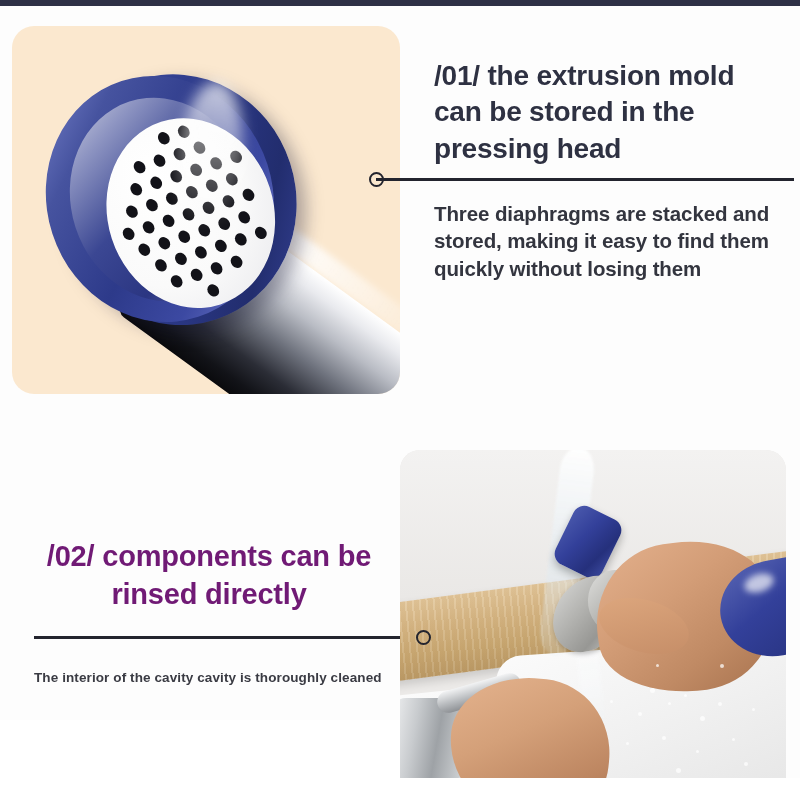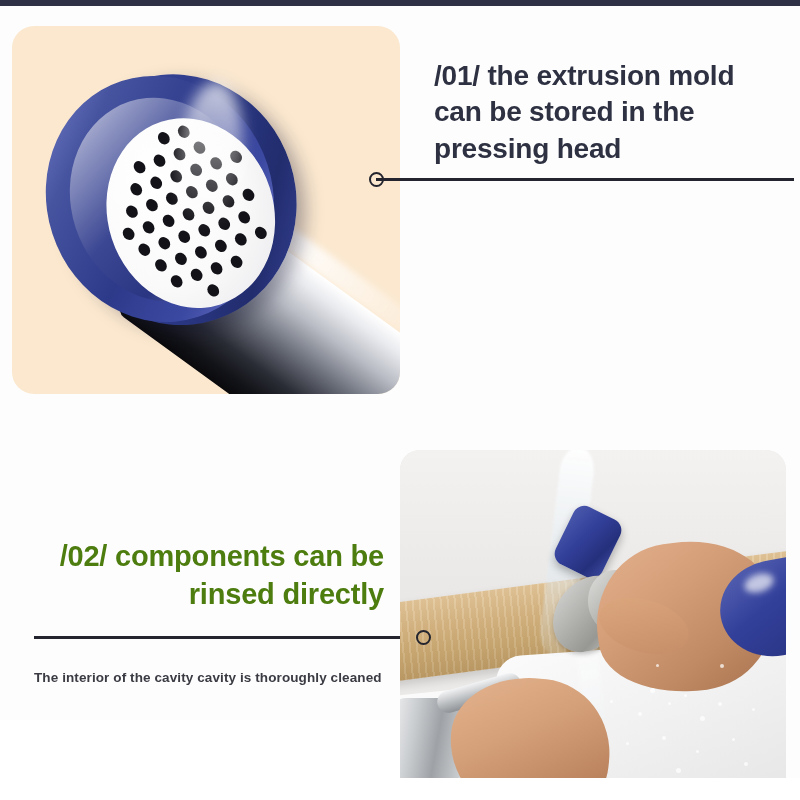--- a/index.html
+++ b/index.html
@@ -151,22 +151,23 @@
   .text-two {
     position: absolute;
     left: 34px; top: 538px;
     width: 350px;
     text-align: right;
   }
   .head-two {
     font-size: 29px;
     font-weight: bold;
     line-height: 1.30;
-    color: #4d7c0f;
+    color: #701a75;
     letter-spacing: -0.2px;
+    text-align: center;
   }
   .conn-two-line {
     position: absolute;
     left: 34px; top: 636px;
     width: 390px; height: 3px;
     background: #23242e;
   }
   .conn-two-dot {
     position: absolute;
     left: 416px; top: 630px;
@@ -424,20 +425,21 @@
       <div class="cap-hilite"></div>
     </div>
   </div>
 
   <div class="conn-one-line"></div>
   <div class="conn-one-dot"></div>
 
   <div class="text-one">
     <div class="head-one">/01/ the extrusion mold can be stored in the pressing head</div>
   </div>
+  <div class="sub-one">Three diaphragms are stacked and stored, making it easy to find them quickly without losing them</div>
 
   <div class="text-two">
     <div class="head-two">/02/ components can be rinsed directly</div>
   </div>
 
   <div class="conn-two-line"></div>
   <div class="conn-two-dot"></div>
 
   <div class="cap-two">The interior of the cavity cavity is thoroughly cleaned</div>
 

